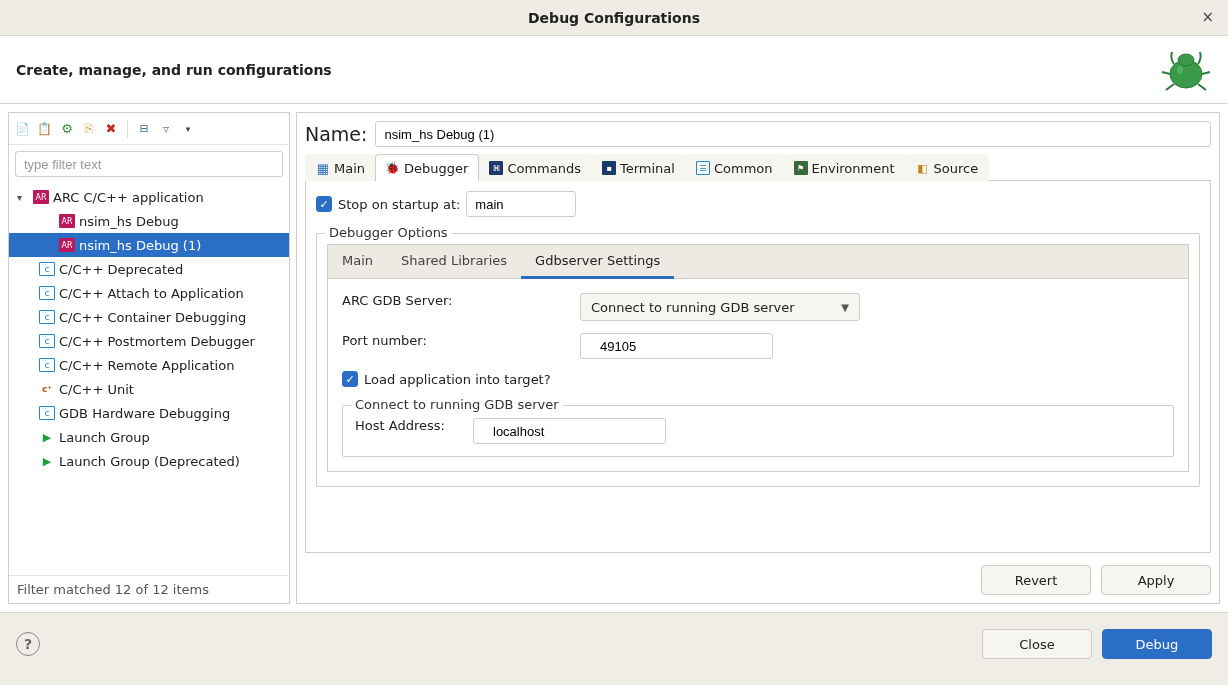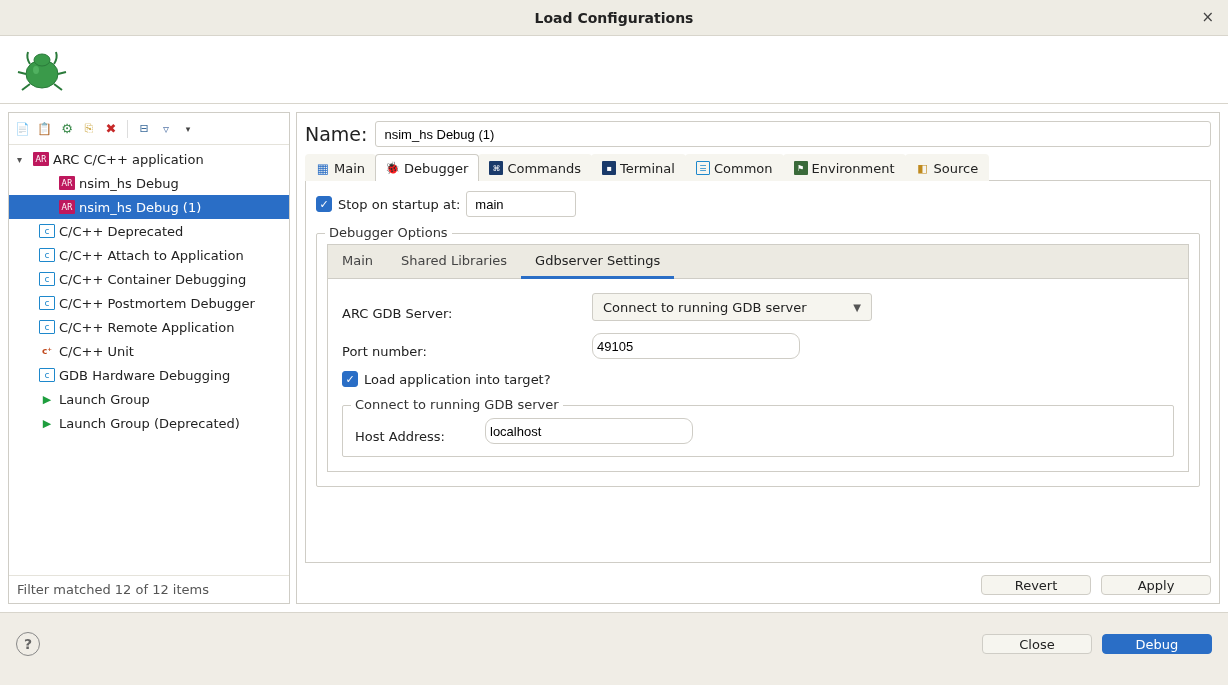--- a/index.html
+++ b/index.html
@@ -40,29 +40,29 @@
 .checkbox-row{display:flex;align-items:center;gap:6px}
 .checkbox{width:16px;height:16px;border:1px solid #2a6ec6;border-radius:3px;background:#2a6ec6;display:flex;align-items:center;justify-content:center;color:#fff;font-size:11px;cursor:pointer}
 .check-label{font-size:13px}
 .small-input{width:110px;height:26px;border:1px solid #cfcdc6;border-radius:3px;padding:0 8px;font-size:13px;background:#fff}
 .fieldset{border:1px solid #cfcdc6;border-radius:2px;padding:10px 10px 14px;position:relative;margin-top:8px}
 .fieldset-legend{position:absolute;top:-9px;left:8px;background:#fff;padding:0 4px;font-size:13px;color:#333}
 .subtabs{display:flex;border-bottom:1px solid #cfcdc6;background:#eceae2;border:1px solid #cfcdc6;border-bottom:1px solid #cfcdc6}
 .subtab{padding:8px 14px;cursor:pointer;color:#444;font-size:13px}
 .subtab.active{border-bottom:3px solid #2a6ec6;color:#222;background:#eceae2;margin-bottom:-1px}
 .subtab-body{border:1px solid #cfcdc6;border-top:none;padding:14px;display:flex;flex-direction:column;gap:12px}
-.form-row{display:flex;align-items:flex-end;gap:20px}
+.form-row{display:flex;align-items:flex-start;gap:8px}
 .form-label{width:230px;font-size:13px}
 .select{width:280px;height:28px;border:1px solid #cfcdc6;border-radius:3px;background:#f6f5ef;display:flex;align-items:center;justify-content:space-between;padding:0 10px;cursor:pointer;font-size:13px}
 .select-arrow{font-size:10px;color:#555}
-.text-input{width:208px;height:26px;border:1px solid #cfcdc6;border-radius:9px;padding:0 4px;font-size:13px;background:#fff}
+.text-input{width:193px;height:26px;border:1px solid #cfcdc6;border-radius:3px;padding:0 19px;font-size:13px;background:#fff}
 .nested-fieldset{border:1px solid #cfcdc6;border-radius:2px;padding:12px;position:relative;margin-top:6px}
 .nested-legend{position:absolute;top:-9px;left:8px;background:#fff;padding:0 4px;font-size:13px;color:#333}
 .button-row{display:flex;justify-content:flex-end;gap:10px;margin-top:8px;padding-top:4px}
-.btn{min-width:110px;height:20px;border:1px solid #cfcdc6;border-radius:4px;background:#f6f5ef;cursor:pointer;font-size:13px;display:flex;align-items:center;justify-content:center}
+.btn{min-width:110px;height:30px;border:1px solid #cfcdc6;border-radius:4px;background:#f6f5ef;cursor:pointer;font-size:13px;display:flex;align-items:center;justify-content:center}
 .btn.primary{background:#2a6ec6;color:#fff;border-color:#2a6ec6}
 
 .footer{height:63px;border-top:1px solid #d8d5cc;background:#f0ede6;display:flex;align-items:center;justify-content:space-between;padding:0 16px}
 .help-icon{width:24px;height:24px;border:1.5px solid #888;border-radius:50%;display:flex;align-items:center;justify-content:center;color:#666;font-weight:bold;cursor:pointer;font-size:14px}
 
 
 .ic-arc{background:#be185d;color:#fff;font-size:8px;padding:1px 2px;border-radius:1px}
 .ic-c{border:1px solid #1e88cc;color:#1e88cc;font-size:9px;padding:0 2px;border-radius:1px;background:#fff}
 .ic-cu{color:#c04a1e;font-size:9px;font-weight:bold}
 .ic-play{color:#1e9e3e;font-size:11px}
@@ -74,25 +74,26 @@
 .ic-new{color:#caa33a;font-size:12px}
 .ic-dup{color:#caa33a;font-size:11px}
 .ic-del{color:#c62828;font-size:13px;font-weight:bold}
 .ic-col{color:#3a6a9a;font-size:11px}
 .ic-filt{color:#5a7aaa;font-size:12px}
 </style>
 </head>
 <body>
 
 <div class="titlebar">
-  <span class="titlebar-title">Load Configurations</span>
+  <span class="titlebar-title">Debug Configurations</span>
   <span class="titlebar-close">×</span>
 </div>
 
 <div class="header">
+  <div class="header-title">Create, manage, and run configurations</div>
   <div class="header-bug">
     <svg viewBox="0 0 52 52" width="52" height="52">
       <ellipse cx="26" cy="30" rx="16" ry="14" fill="#3a9a4a"></ellipse>
       <ellipse cx="26" cy="30" rx="16" ry="14" fill="none" stroke="#2a7a3a" stroke-width="1"></ellipse>
       <path d="M14 20 Q10 14 12 8 M38 20 Q42 14 40 8 M10 30 L2 28 M42 30 L50 28 M14 40 L6 46 M38 40 L46 46" stroke="#2a7a3a" stroke-width="2" fill="none"></path>
       <ellipse cx="26" cy="16" rx="8" ry="6" fill="#3a9a4a" stroke="#2a7a3a"></ellipse>
       <ellipse cx="20" cy="26" rx="3" ry="4" fill="#5aba6a" opacity="0.7"></ellipse>
     </svg>
   </div>
 </div>
@@ -104,20 +105,23 @@
       <span class="tb-icon ic-new">📄</span>
       <span class="tb-icon ic-new">📋</span>
       <span class="tb-icon" style="color:#3a8a4a">⚙</span>
       <span class="tb-icon ic-dup">⎘</span>
       <span class="tb-icon ic-del">✖</span>
       <span class="tb-sep"></span>
       <span class="tb-icon ic-col">⊟</span>
       <span class="tb-icon ic-filt">▿</span>
       <span class="tb-icon" style="font-size:9px;color:#444">▾</span>
     </div>
+    <div class="filter-box">
+      <input class="filter-input" placeholder="type filter text" style="">
+    </div>
     <div class="tree">
       <div class="tree-row">
         <span class="tree-arrow">▾</span>
         <span class="tree-icon ic-arc">AR</span>
         <span class="tree-label">ARC C/C++ application</span>
       </div>
       <div class="tree-row tree-indent2">
         <span class="tree-icon ic-arc">AR</span>
         <span class="tree-label">nsim_hs Debug</span>
       </div>

